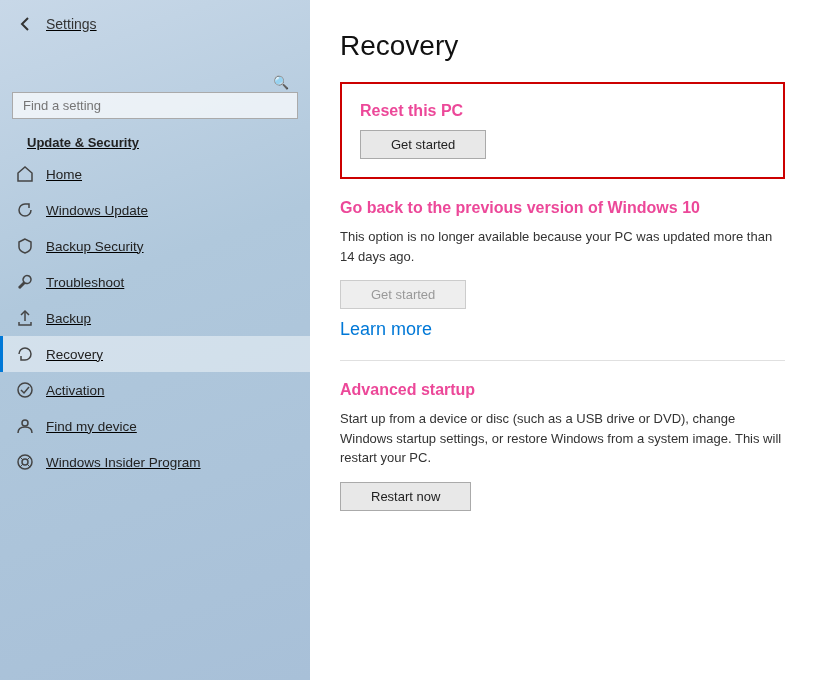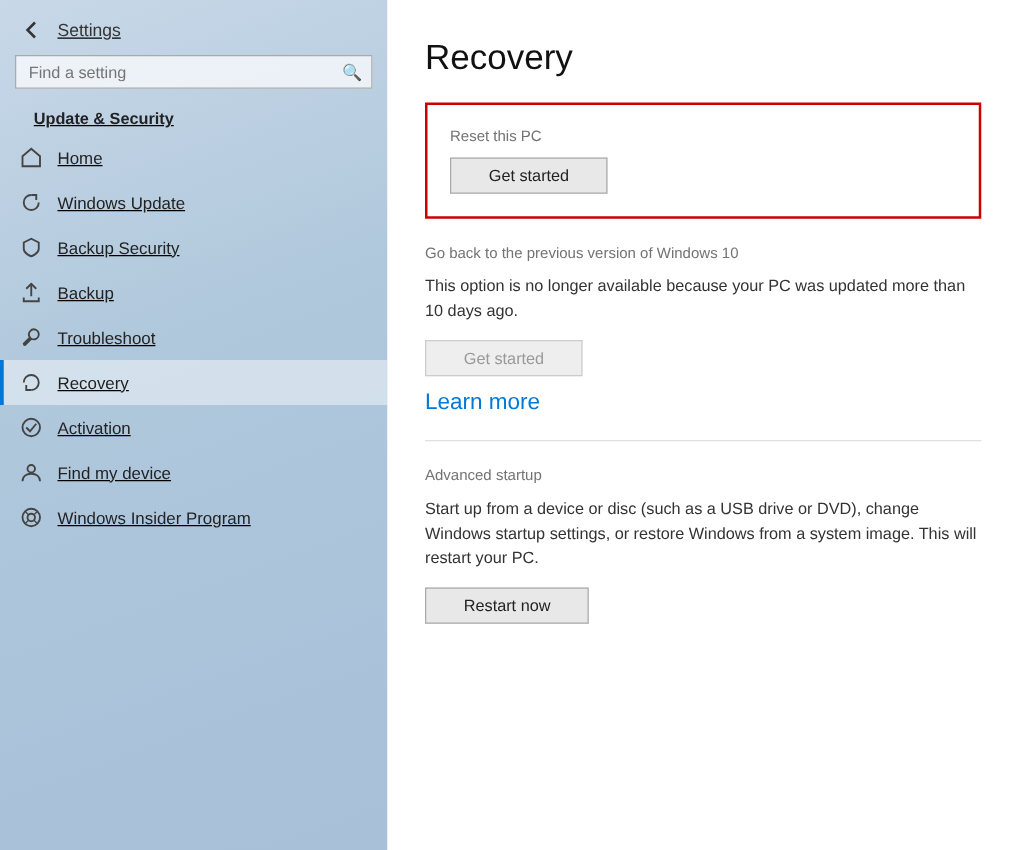--- a/index.html
+++ b/index.html
@@ -49,20 +49,21 @@
       position: relative;
     }
     .sidebar-search input {
       width: 100%;
       padding: 5px 30px 5px 10px;
       border: 1px solid #aaa;
       background: rgba(255,255,255,0.7);
       font-size: 13px;
       outline: none;
       color: #555;
+      margin-top: 48px;
     }
     .sidebar-search .search-icon {
       position: absolute;
       right: 8px;
       top: 50%;
       transform: translateY(-50%);
       color: #555;
       font-size: 13px;
     }
     .sidebar-section-title {
@@ -121,23 +122,23 @@
     .section-box {
       border: 2px solid #cc0000;
       padding: 18px 18px 18px 18px;
       margin-bottom: 20px;
     }
     .section-no-box {
       padding: 0;
       margin-bottom: 20px;
     }
     .section-heading {
-      font-size: 12px;
-      font-weight: 400;
-      color: #737373;
+      font-size: 16px;
+      font-weight: 700;
+      color: #ec4899;
       margin-bottom: 10px;
     }
     .section-desc {
       font-size: 13px;
       color: #333;
       line-height: 1.5;
       margin-bottom: 14px;
     }
     .btn {
       display: inline-block;
@@ -214,37 +215,37 @@
       <svg viewBox="0 0 18 18">
           <path d="M9 2L3 5v5c0 4 6 6 6 6s6-2 6-6V5L9 2z" stroke="#444" stroke-width="1.5" fill="none"></path>
         </svg>
     </span>
     <span>Backup Security</span>
   </div>
 
   <div class="nav-item">
     <span class="nav-icon">
       <svg viewBox="0 0 18 18">
+          <path d="M13 3a4 4 0 0 1-4 7L4 15a1 1 0 0 1-1-1l5-5A4 4 0 0 1 13 3z" stroke="#444" stroke-width="1.5" fill="none"></path>
+        </svg>
+    </span>
+    <span>Troubleshoot</span>
+  </div>
+
+  <div class="nav-item">
+    <span class="nav-icon">
+      <svg viewBox="0 0 18 18">
           <polyline points="9,2 9,12" stroke="#444" stroke-width="1.5"></polyline>
           <polyline points="5,6 9,2 13,6" stroke="#444" stroke-width="1.5" fill="none"></polyline>
           <polyline points="3,13 3,16 15,16 15,13" stroke="#444" stroke-width="1.5" fill="none"></polyline>
         </svg>
     </span>
     <span>Backup</span>
   </div>
 
-  <div class="nav-item">
-    <span class="nav-icon">
-      <svg viewBox="0 0 18 18">
-          <path d="M13 3a4 4 0 0 1-4 7L4 15a1 1 0 0 1-1-1l5-5A4 4 0 0 1 13 3z" stroke="#444" stroke-width="1.5" fill="none"></path>
-        </svg>
-    </span>
-    <span>Troubleshoot</span>
-  </div>
-
   <div class="nav-item active">
     <span class="nav-icon">
       <svg viewBox="0 0 18 18">
           <path d="M3 9A6 6 0 1 1 9 15" stroke="#444" stroke-width="1.5" fill="none"></path>
           <polyline points="9,15 5,15 5,11" stroke="#444" stroke-width="1.5" fill="none"></polyline>
         </svg>
     </span>
     <span>Recovery</span>
   </div>
 
@@ -284,21 +285,21 @@
 <div class="main">
   <h1 class="page-title">Recovery</h1>
 
   <div class="section-box">
     <div class="section-heading">Reset this PC</div>
     <button class="btn">Get started</button>
   </div>
 
   <div class="section-no-box">
     <div class="section-heading">Go back to the previous version of Windows 10</div>
-    <div class="section-desc">This option is no longer available because your PC was updated more than 10 days ago.</div>
+    <div class="section-desc">This option is no longer available because your PC was updated more than 14 days ago.</div>
     <button class="btn disabled" disabled="">Get started</button>
     <br>
     <a class="link">Learn more</a>
   </div>
 
   <hr class="divider">
 
   <div class="section-no-box">
     <div class="section-heading">Advanced startup</div>
     <div class="section-desc">Start up from a device or disc (such as a USB drive or DVD), change Windows startup settings, or restore Windows from a system image. This will restart your PC.</div>

